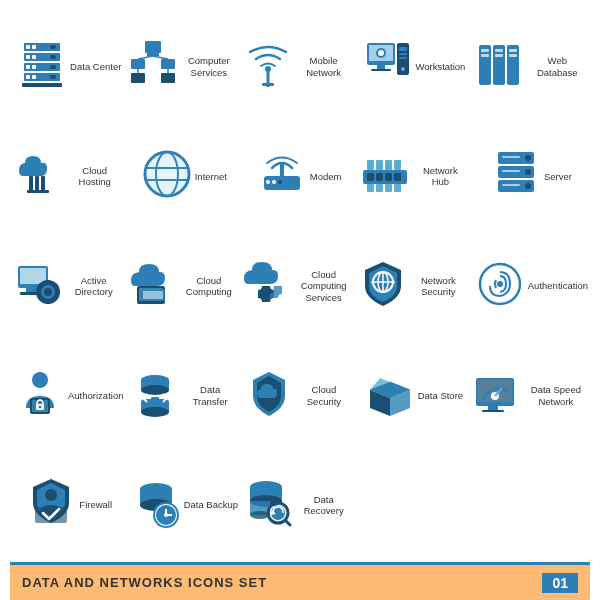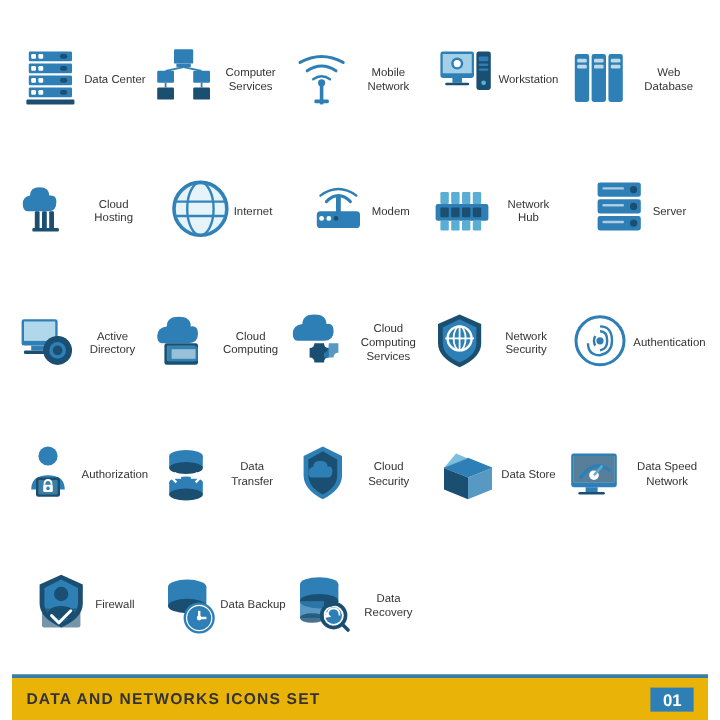--- a/index.html
+++ b/index.html
@@ -41,21 +41,21 @@
     .icon-label {
       font-size: 9.5px;
       color: #333;
       text-align: center;
       margin-top: 4px;
       line-height: 1.2;
       max-width: 90px;
     }
     .footer {
       height: 38px;
-      background: #eab308;
+      background: #fdba74;
       border-top: 3px solid #2e7fb5;
       display: flex;
       align-items: center;
       justify-content: space-between;
       padding: 0 12px;
       margin-top: 4px;
     }
     .footer-title {
       font-size: 13px;
       font-weight: bold;

